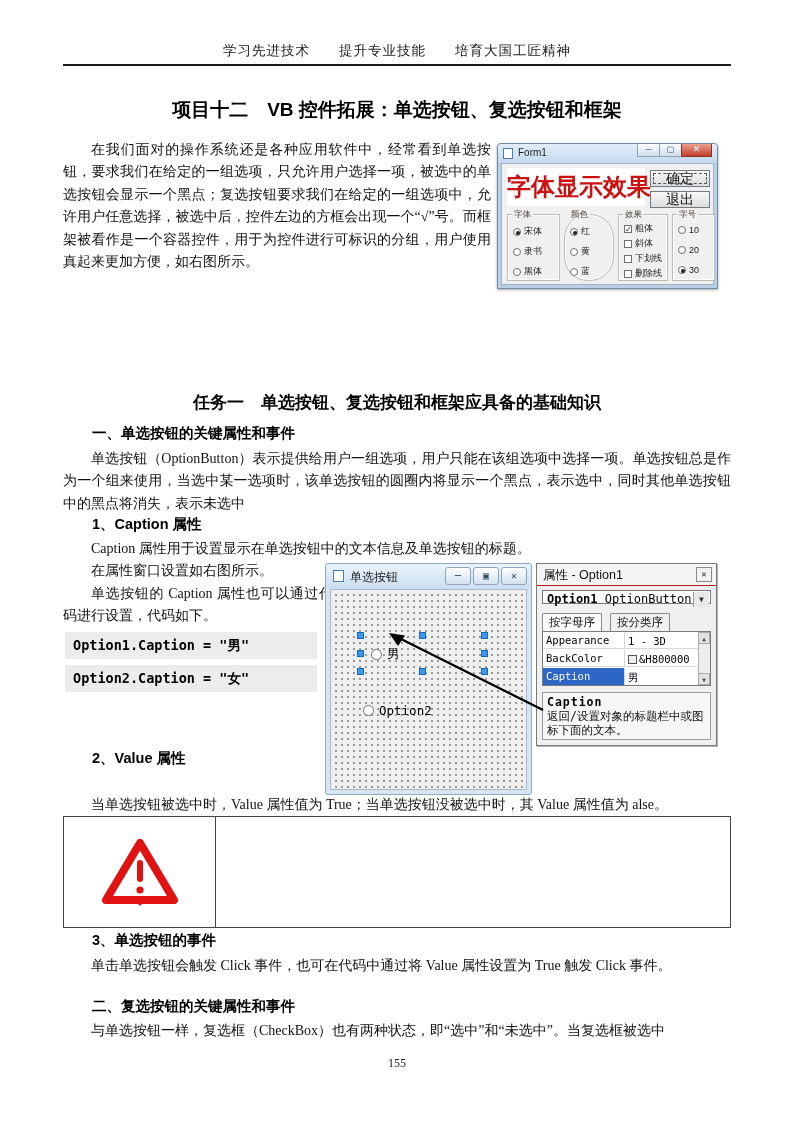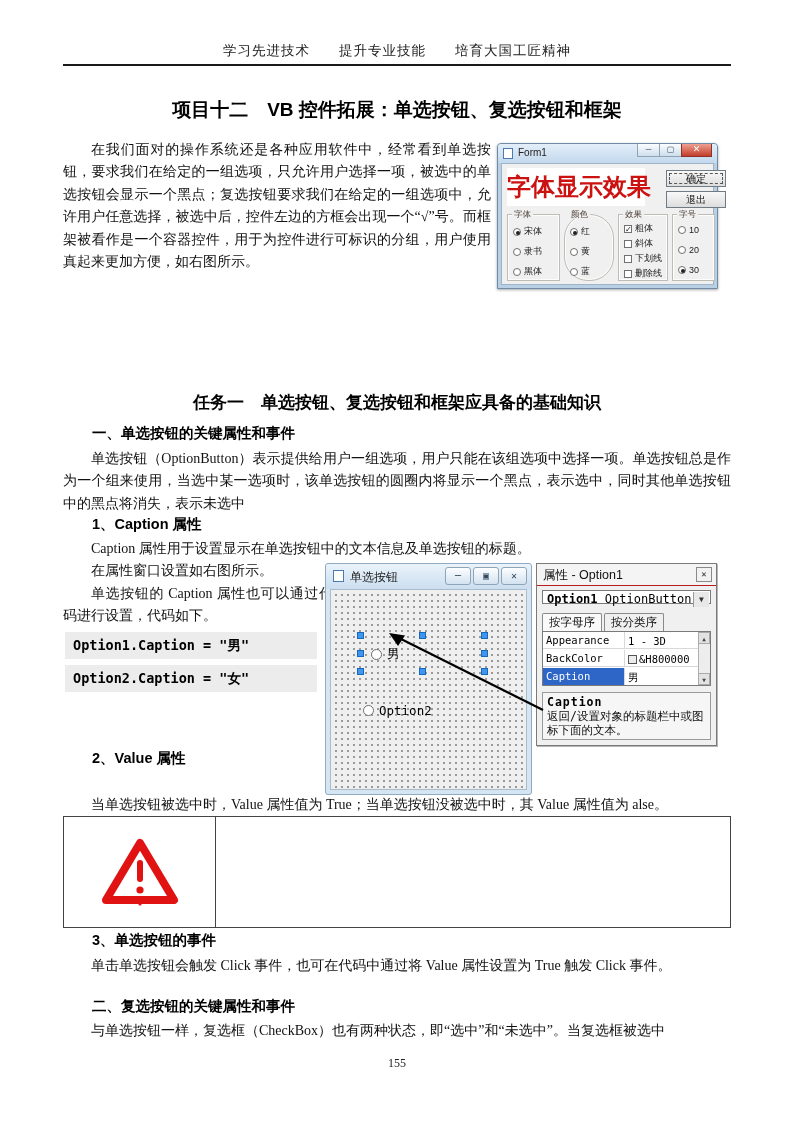--- a/index.html
+++ b/index.html
@@ -38,23 +38,23 @@
   .win7-btn{ width:23px; height:13px; border:1px solid #8FA4B5; border-top:none;
           background:linear-gradient(#FBFDFE,#CFDEEC); margin-left:-1px;
           font-size:8px; line-height:11px; text-align:center; color:#33485C; }
   .win7-btn.close{ width:31px; background:linear-gradient(#F0A090,#C23D2B); color:#fff;
           border-color:#8C3226; font-size:9px; }
   .form1-client{ position:absolute; left:3px; top:19px; right:3px; bottom:3px; background:#F0F0F0;
           border:1px solid #9FB4C6; }
   .form1-label{ position:absolute; left:5px; top:4px; width:138px; height:38px; background:#fff; }
   .form1-label span{ font-family:"Liberation Serif", serif; font-weight:700; color:#CC1111;
           font-size:24px; line-height:38px; white-space:nowrap; letter-spacing:0px; }
-  .vb-btn{ position:absolute; left:164px; width:60px; height:17px;
+  .vb-btn{ position:absolute; left:148px; width:60px; height:17px;
           background:linear-gradient(#F8F8F8,#DDDDDD); border:1px solid #6F7B85;
-          font-size:10px; text-align:center; line-height:15px; color:#111; }
+          font-size:14px; text-align:center; line-height:15px; color:#111; }
   .vb-btn .focus{ position:absolute; left:2px; top:2px; right:2px; bottom:2px;
           border:1px dashed #555; }
   .frame{ position:absolute; top:50px; height:67px; border:1px solid #BDBDB4;
           box-shadow:inset 0 0 0 1px #fdfdfd; }
   .frame-cap{ position:absolute; top:-6px; left:4px; background:#F0F0F0; padding:0 2px;
           font-size:8.5px; color:#50423A; line-height:10px; }
   .fitem{ position:absolute; left:5px; display:flex; align-items:center; font-size:9px; color:#222; }
   .rdot{ width:8px; height:8px; border-radius:50%; border:1px solid #707070; background:#fff;
           margin-right:3px; position:relative; flex:none; }
   .rdot.on::after{ content:""; position:absolute; left:2px; top:2px; width:4px; height:4px;
@@ -105,21 +105,21 @@
   .prop-close{ position:absolute; right:4px; top:3px; width:16px; height:15px; border:1px solid #8A8A8A;
             background:#F2F2F2; font-size:9px; line-height:13px; text-align:center; color:#333; }
   .prop-combo{ position:absolute; left:5px; top:26px; right:5px; height:14px; background:#fff;
             border:1px solid #7A7A7A; font-size:12px; line-height:17px; padding-left:4px; color:#000; }
   .prop-combo b{ font-weight:700; }
   .combo-arrow{ position:absolute; right:1px; top:1px; width:16px; height:15px; background:#E8E8E8;
             border-left:1px solid #9a9a9a; text-align:center; font-size:8px; line-height:15px; color:#333; }
   .prop-tabs{ position:absolute; left:5px; top:49px; display:flex; font-size:11.5px;
             font-family:"Liberation Sans", sans-serif; }
   .ptab{ border:1px solid #8A8A8A; border-bottom:none; background:#F0F0F0; padding:1px 6px 2px;
-            margin-right:2px; border-radius:2px 2px 0 0; color:#111; }
+            margin-right:8px; border-radius:2px 2px 0 0; color:#111; }
   .ptab.active{ background:#FAFAFA; }
   .prop-grid{ position:absolute; left:5px; top:67px; right:5px; height:55px; background:#fff;
             border:1px solid #7A7A7A; }
   .prow{ position:absolute; left:0; right:12px; height:17px; display:flex; font-size:10.5px;
             border-bottom:1px solid #D8D8D8; }
   .prow .pname{ width:82px; border-right:1px solid #D8D8D8; padding:2px 0 0 3px; color:#000; }
   .prow .pval{ flex:1; padding:2px 0 0 3px; color:#000; display:flex; align-items:center; }
   .prow.sel .pname{ background:#2E66C8; color:#fff; }
   .swatch{ display:inline-block; width:9px; height:9px; background:#ECECEC; border:1px solid #555;
             margin-right:2px; }

